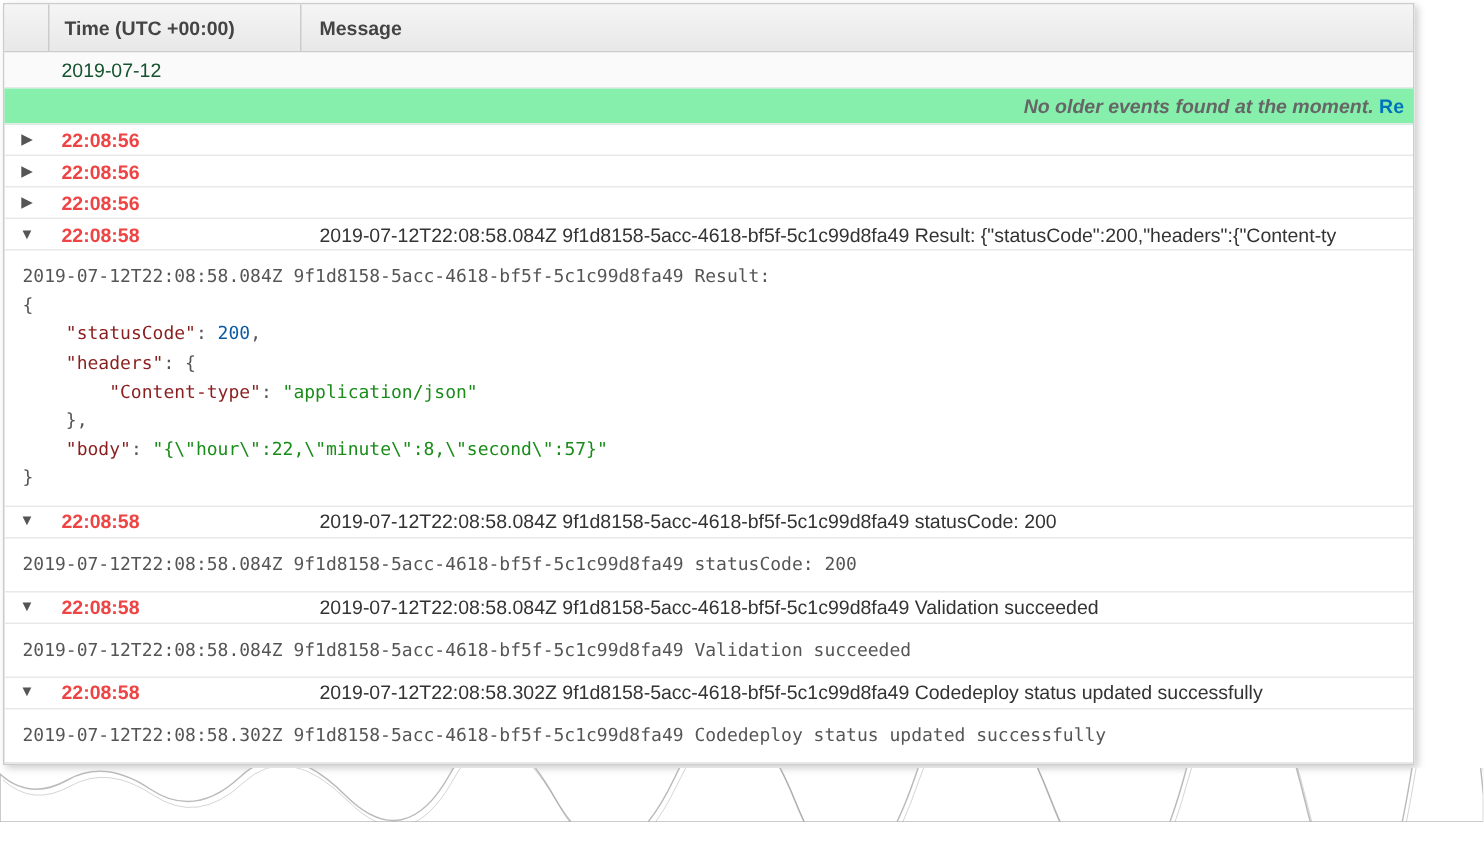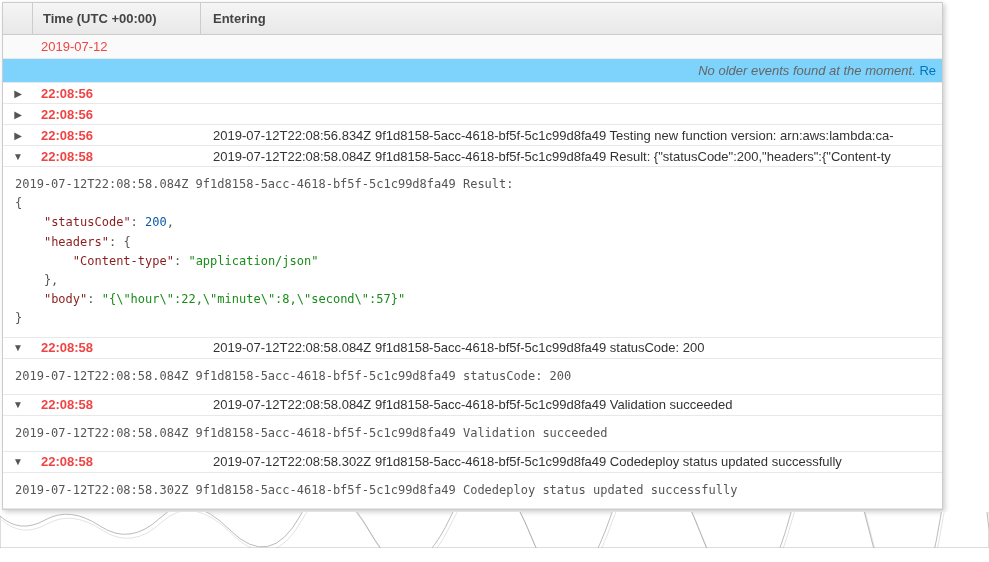--- a/index.html
+++ b/index.html
@@ -41,31 +41,32 @@
     padding-left: 12px;
     font-weight: bold;
     color: #444;
     height:100%;
     display:flex; align-items:center;
   }
   .date-row {
     background: #fafafa;
     border-bottom: 1px solid #e8e8e8;
     padding: 4px 0 4px 38px;
-    color: #ef4444;
+    color: #14532d;
   }
   .info-row {
     border-bottom: 1px solid #e8e8e8;
-    background: #7dd3fc;
+    background: #86efac;
     text-align: right;
     font-style: italic;
     color: #666;
     padding: 4px 6px 4px 0;
     white-space: nowrap;
     overflow: hidden;
+    font-weight: bold;
   }
   .info-row .link {
     color: #0073bb;
     font-style: normal;
     cursor: pointer;
   }
   .log-row {
     display: flex;
     border-bottom: 1px solid #e8e8e8;
     align-items: center;
@@ -116,21 +117,21 @@
   .torn svg { width: 989px; height: 36px; display:block; }
 </style>
 </head>
 <body>
 
 <div class="table-wrap">
 
   <div class="hdr-row">
     <div class="hdr-expand"></div>
     <div class="hdr-time">Time (UTC +00:00)</div>
-    <div class="hdr-msg">Entering</div>
+    <div class="hdr-msg">Message</div>
   </div>
 
   <div class="date-row">2019-07-12</div>
 
   <div class="info-row">
     <span>No older events found at the moment.</span>
     <span class="link">Re</span>
   </div>
 
   <div id="rows1">
@@ -138,21 +139,20 @@
         <div class="exp">▶</div>
         <div class="time">22:08:56</div>
       </div>
       <div class="log-row">
         <div class="exp">▶</div>
         <div class="time">22:08:56</div>
       </div>
       <div class="log-row">
         <div class="exp">▶</div>
         <div class="time">22:08:56</div>
-        <div class="msg">2019-07-12T22:08:56.834Z 9f1d8158-5acc-4618-bf5f-5c1c99d8fa49 Testing new function version: arn:aws:lambda:ca-</div>
       </div>
       <div class="log-row">
         <div class="exp">▼</div>
         <div class="time">22:08:58</div>
         <div class="msg">2019-07-12T22:08:58.084Z 9f1d8158-5acc-4618-bf5f-5c1c99d8fa49 Result: {"statusCode":200,"headers":{"Content-ty</div>
       </div>
     </div>
 
   <div class="detail-block" id="detail-json">2019-07-12T22:08:58.084Z 9f1d8158-5acc-4618-bf5f-5c1c99d8fa49 Result:
 {

